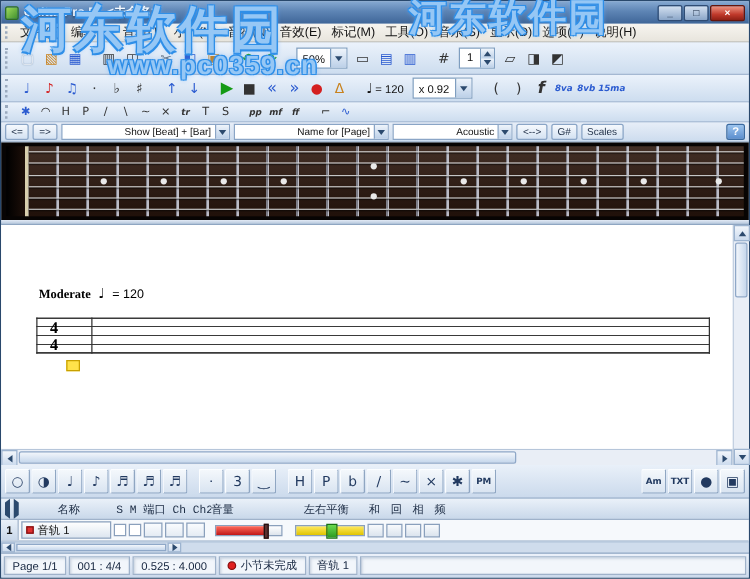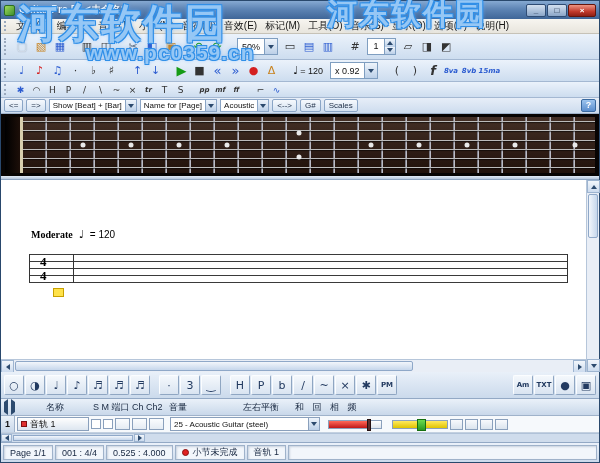--- a/index.html
+++ b/index.html
@@ -48,21 +48,21 @@
   .spinner .val{width:16px;text-align:center;font-size:9px;line-height:15px;color:#111;}
   .spin-btns{display:flex;flex-direction:column;width:11px;border-left:1px solid #7f9ec0;}
   .spin-btns>span{flex:1;background:linear-gradient(#eef4fb,#bcd0e8);display:flex;align-items:center;justify-content:center;}
   .tempo-chip{display:flex;align-items:center;gap:2px;padding:0 4px;font-size:9px;color:#111;white-space:nowrap;}
   .tempo-chip .nq{font-family:"DejaVu Sans",sans-serif;font-size:11px;}
 
   
   .fret-bar{height:16px;flex:0 0 16px;background:linear-gradient(#e7eef8,#cddcee);border-bottom:1px solid #9fb2ca;display:flex;align-items:center;gap:3px;padding:0 3px;font-size:8px;}
   .fret-btn{height:13px;padding:0 4px;background:linear-gradient(#f6f9fd,#d4e2f2);border:1px solid #8aa5c6;border-radius:2px;line-height:11px;color:#1c2c44;white-space:nowrap;}
   .fret-combo{display:flex;align-items:center;height:13px;background:#fff;border:1px solid #8aa5c6;color:#111;}
-  .fret-combo .cval{padding:0 3px;white-space:nowrap;}
+  .fret-combo .cval{padding:0 3px;white-space:nowrap;margin-left:47px;}
   .fret-combo .dd{width:11px;align-self:stretch;background:linear-gradient(#eef4fb,#bcd0e8);border-left:1px solid #8aa5c6;display:flex;align-items:center;justify-content:center;}
   .help-btn{margin-left:auto;width:15px;height:13px;background:linear-gradient(#9cc4ee,#5b8ece);color:#fff;border:1px solid #3a6aa0;border-radius:2px;text-align:center;font-weight:bold;line-height:11px;font-size:9px;}
 
   
   .fretboard{height:62px;flex:0 0 62px;background:#070403;padding:3px 4px;display:flex;}
   .fret-nut{width:18px;background:linear-gradient(90deg,#000,#1d0f09);border-right:3px solid #d8cfae;}
   .fret-board{position:relative;flex:1;background-color:#2e180e;background-image:repeating-linear-gradient(90deg,rgba(0,0,0,0) 0 22px,#7e7e88 22px 23px,#bcbcc6 23px 24px),linear-gradient(180deg,rgba(255,255,255,.10),rgba(0,0,0,.30));}
   .string{position:absolute;left:0;right:0;height:1px;background:linear-gradient(180deg,#ececec,#8a8a8a);box-shadow:0 1px 1px rgba(0,0,0,.6);}
   .s1{top:7%}.s2{top:23.6%}.s3{top:40.2%}.s4{top:56.8%}.s5{top:73.4%}.s6{top:90%}
   .dot{position:absolute;width:5px;height:5px;border-radius:50%;background:#e9e9e9;top:50%;transform:translate(-50%,-50%);}
@@ -96,21 +96,21 @@
   .duration-bar{height:27px;flex:0 0 27px;background:linear-gradient(#e9f0f9,#cbdaec);border-bottom:1px solid #93a9c5;display:flex;align-items:center;padding:0 3px;gap:1px;}
   .dbi{min-width:20px;height:20px;display:flex;align-items:center;justify-content:center;font-family:"DejaVu Sans",sans-serif;font-size:11px;color:#223a60;background:linear-gradient(#f4f8fc,#d9e4f1);border:1px solid;border-color:#fbfdff #8fa6c2 #8fa6c2 #fbfdff;border-radius:2px;}
   .dbi.sep{min-width:0;width:3px;height:72%;background:none;border:none;border-left:1px solid #9fb2ca;border-right:1px solid #fff;margin:0 2px;border-radius:0;}
   .dbi.txt{font-size:7px;font-weight:bold;font-style:normal;}
   .db-right{margin-left:auto;display:flex;gap:1px;}
 
   
   .track-header{height:17px;flex:0 0 17px;display:flex;align-items:center;background:linear-gradient(#eaf1f9,#c9d8ea);border-bottom:1px solid #9fb2ca;font-size:9px;color:#1a2a42;}
   .th-nav{width:16px;display:flex;justify-content:center;gap:3px;}
   .th-name{width:76px;text-align:center;}
-  .th-midi{width:76px;text-align:left;white-space:nowrap;overflow:hidden;}
+  .th-midi{width:76px;text-align:left;white-space:nowrap;overflow:hidden;font-family:Liberation Mono, monospace;}
   .th-instr{width:158px;text-align:center;}
   .th-vol{width:58px;}
   .th-pan{width:68px;text-align:center;}
   .th-fx{width:60px;text-align:center;letter-spacing:3px;white-space:nowrap;}
   .track-row{height:17px;flex:0 0 17px;display:flex;align-items:center;background:#f6f9fc;border-bottom:1px solid #c3d0e0;font-size:9px;color:#111;}
   .row-num{width:14px;height:100%;text-align:center;line-height:16px;background:linear-gradient(#eaf1f9,#c9d8ea);border-right:1px solid #9fb2ca;font-weight:bold;}
   .track-name-btn{width:72px;height:14px;margin-left:2px;background:linear-gradient(#fefefe,#dde6f0);border:1px solid #8aa0bc;display:flex;align-items:center;gap:3px;padding:0 3px;}
   .led{width:6px;height:6px;background:#e03030;border:1px solid #801010;flex:0 0 6px;}
   .tname{white-space:nowrap;overflow:hidden;}
   .mini-box{width:10px;height:10px;border:1px solid #8aa0bc;background:#fff;margin-left:2px;}
@@ -441,26 +441,20 @@
       <div class="row-num">1</div>
       <div class="track-name-btn">
         <span class="led"></span>
         <span class="tname">音轨 1</span>
       </div>
       <span class="mini-box"></span>
       <span class="mini-box"></span>
       <span class="mini-cell"></span>
       <span class="mini-cell"></span>
       <span class="mini-cell"></span>
-      <div class="instr-box">
-        <span class="instr-text">25 - Acoustic Guitar (steel)</span>
-        <span class="dd">
-            <span class="tri-d"></span>
-          </span>
-      </div>
       <div class="vol-slider">
         <div class="vol-fill"></div>
         <div class="vol-handle"></div>
       </div>
       <div class="pan-slider">
         <div class="pan-handle"></div>
       </div>
       <span class="fx-box"></span>
       <span class="fx-box"></span>
       <span class="fx-box"></span>

